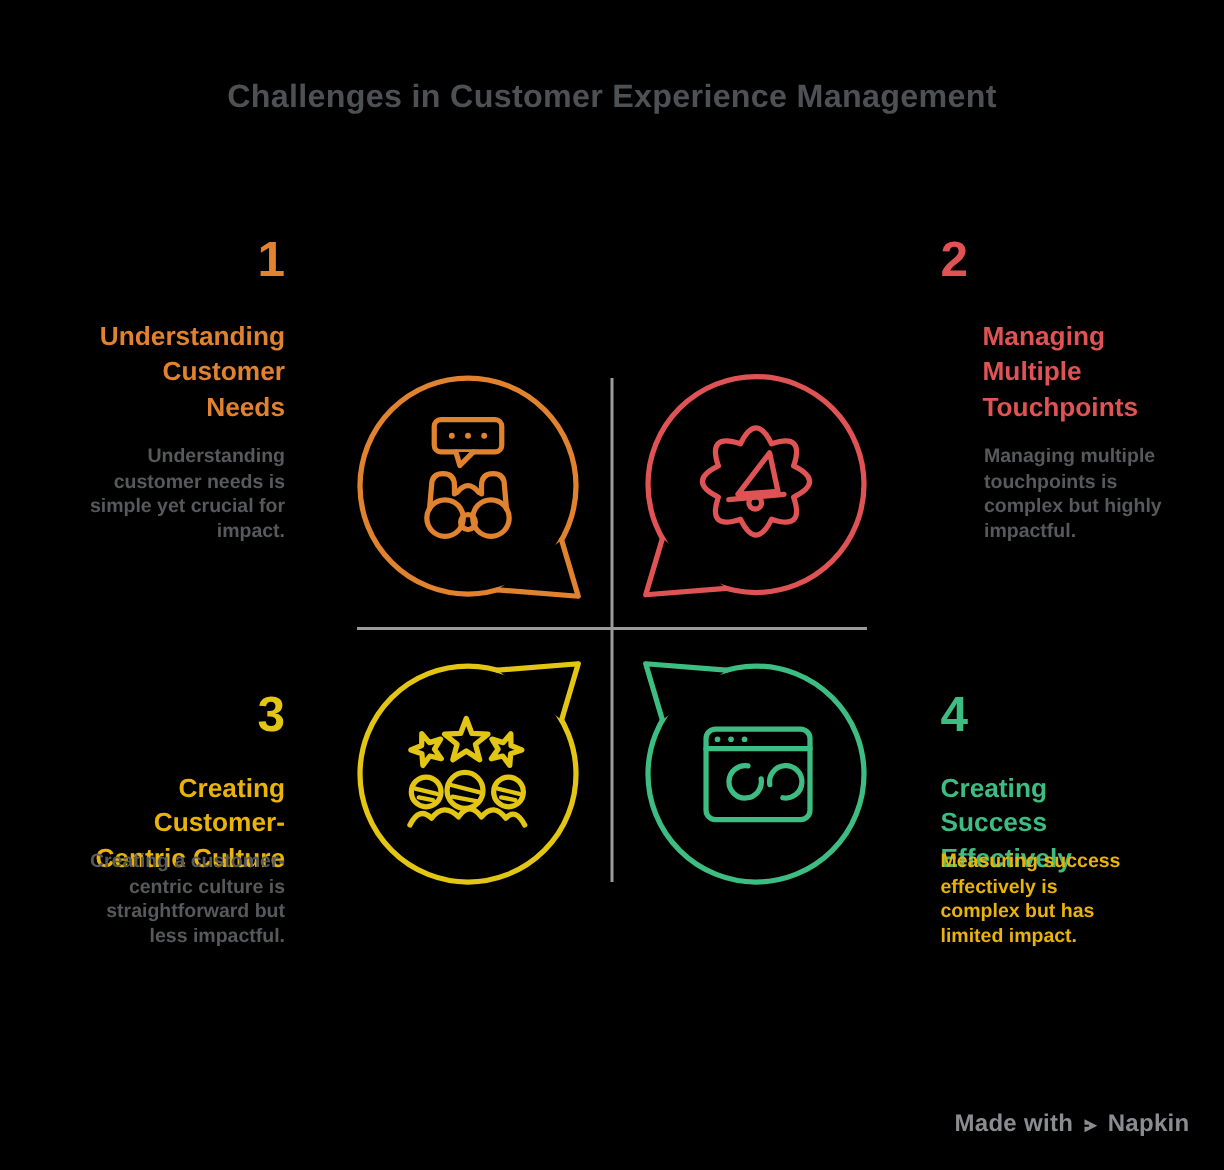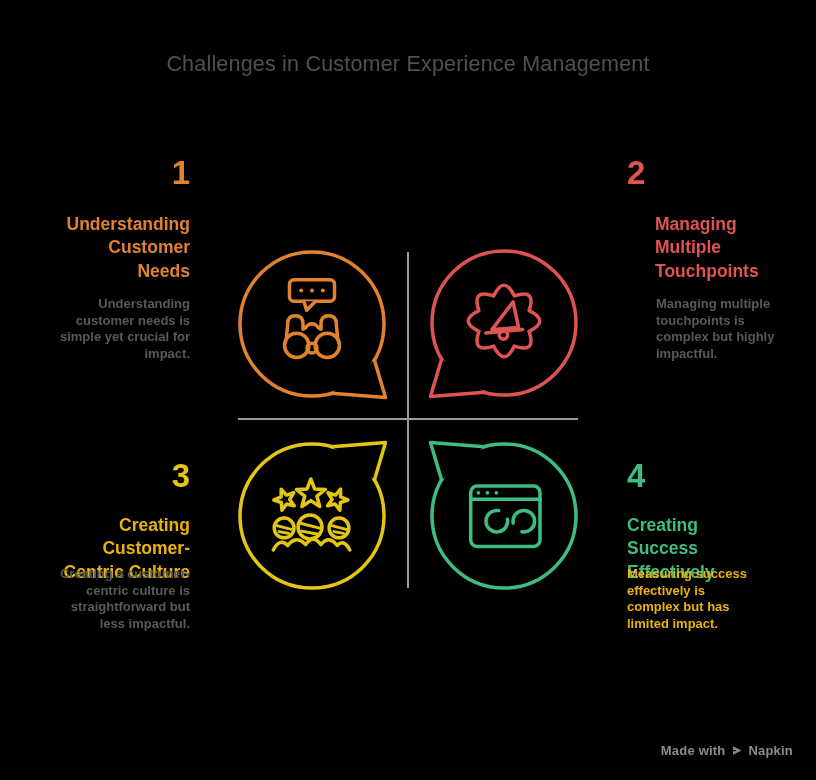--- a/index.html
+++ b/index.html
@@ -2,39 +2,39 @@
 <html><head>
 <meta charset="utf-8">
 <style>
   html,body{margin:0;padding:0;background:#000;}
   .canvas{
     position:relative;width:816px;height:780px;background:#000000;
     font-family:"Liberation Sans",sans-serif;overflow:hidden;
   }
   .page-title{
     position:absolute;top:52px;left:0;width:816px;text-align:center;
-    font-size:21.5px;font-weight:normal;letter-spacing:.2px;line-height:24px;
+    font-size:21.5px;font-weight:bold;letter-spacing:.2px;line-height:24px;
   }
   .vline{position:absolute;left:407px;top:252px;width:2px;height:336px;background:currentColor;}
   .hline{position:absolute;left:238px;top:418px;width:340px;height:2px;background:currentColor;}
   .tblock{position:absolute;white-space:pre-line;}
   .col-left{left:36px;width:154px;text-align:right;}
   .col-right{left:627px;width:172px;text-align:left;}
   .qnum{font-size:33px;font-weight:bold;line-height:36px;}
   .num-pad{padding-right:27px;}
   .qtitle{font-size:17.5px;font-weight:bold;line-height:23.4px;}
   .qdesc{font-size:13px;font-weight:bold;line-height:16.6px;}
   .row1 .qnum{top:155px;} .row1 .qtitle{top:213px;} .row1 .qdesc{top:296px;}
   .row2 .qnum{top:458px;} .row2 .qtitle{top:514px;} .row2 .qdesc{top:566px;}
   .bubble{position:absolute;width:190px;height:190px;}
   .bubble svg{display:block;}
   .watermark{
     position:absolute;top:742px;right:23px;height:16px;
     display:flex;align-items:center;gap:5px;
-    font-size:13px;font-weight:bold;letter-spacing:.2px;
+    font-size:16px;font-weight:bold;letter-spacing:.2px;
   }
 </style>
 </head>
 <body>
 
 <div class="canvas">
 
   <div class="page-title" style="color: rgb(77, 81, 84);">Challenges in Customer Experience Management</div>
 
   <div class="vline" style="color: rgb(154, 156, 156);"></div>

